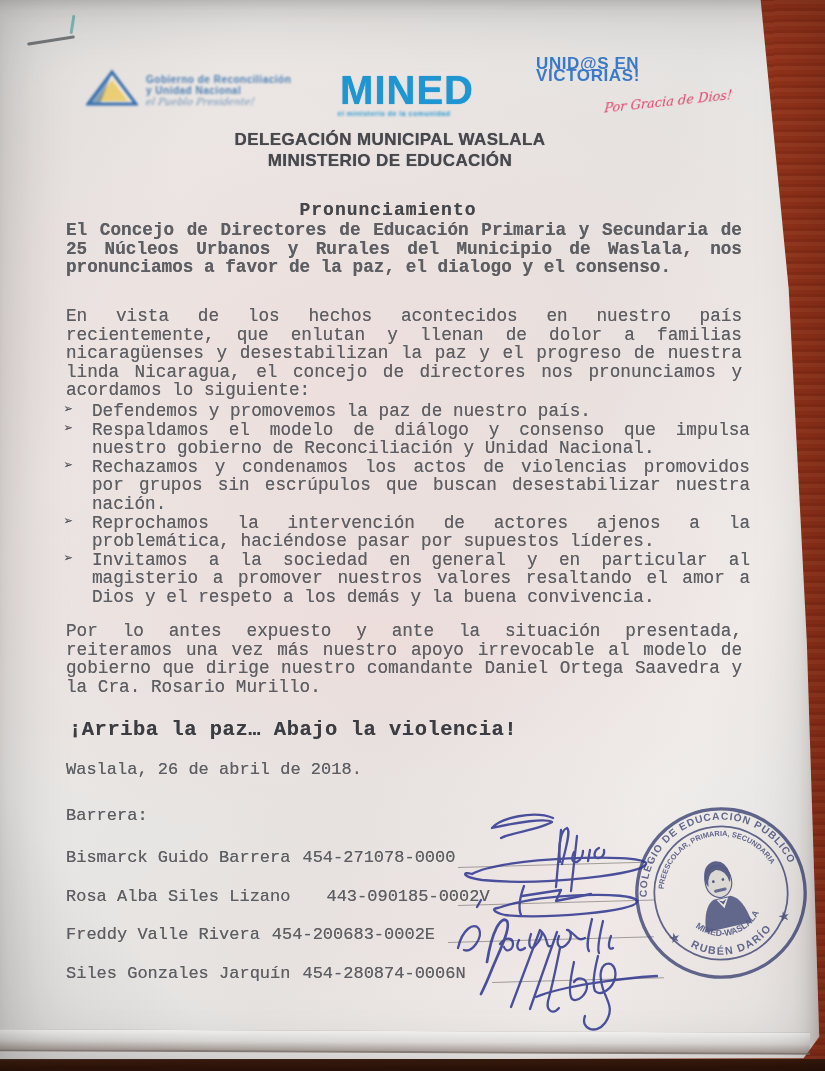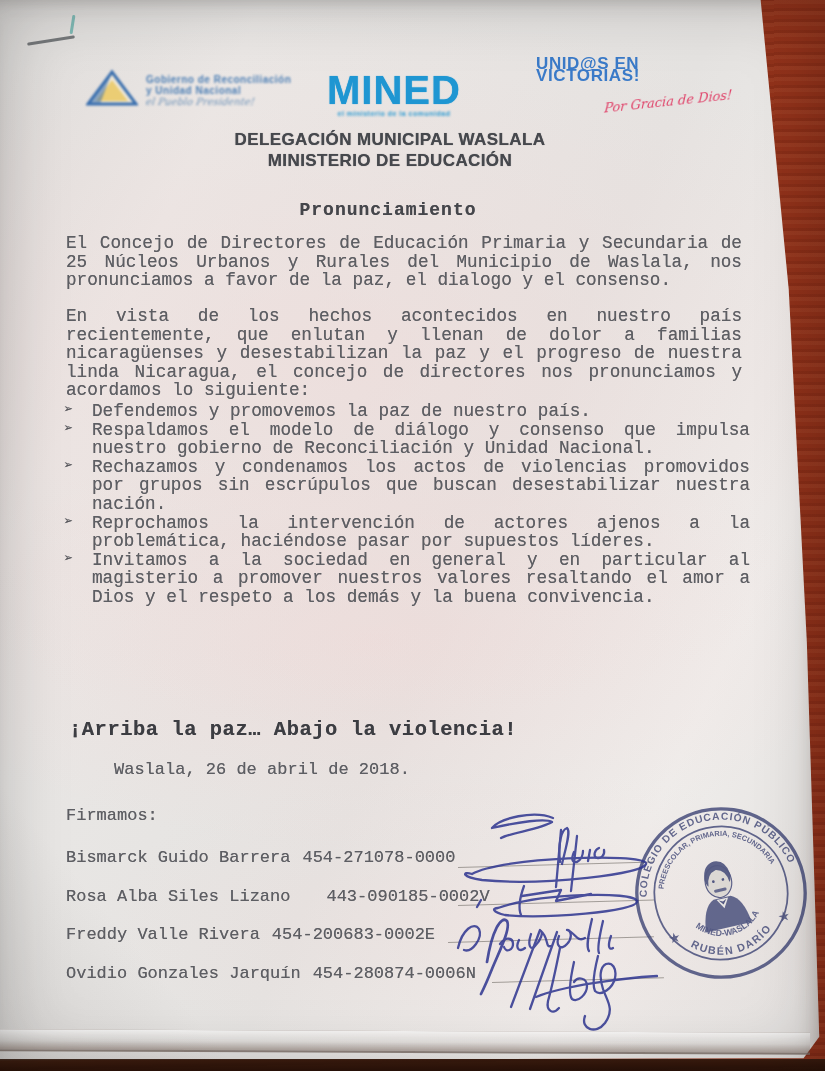--- a/index.html
+++ b/index.html
@@ -25,42 +25,42 @@
   .staple{position:absolute;left:27px;top:39px;width:48px;height:3px;background:#5a5e62;transform:rotate(-9deg);border-radius:2px;opacity:.8;}
   .teal-mark{position:absolute;left:71px;top:15px;width:3px;height:19px;background:#55a8a2;transform:rotate(9deg);border-radius:2px;opacity:.7;}
 
   
   .gov-logo{position:absolute;left:86px;top:68px;display:flex;align-items:flex-start;filter:blur(1.1px);}
   .gov-text{margin-left:8px;color:#4d7fb5;line-height:11px;padding-top:6px;}
   .gov-l1{font-size:10px;font-weight:bold;letter-spacing:.5px;}
   .gov-l2{font-size:10px;font-weight:bold;letter-spacing:.5px;}
   .gov-script{font-family:"DejaVu Serif",serif;font-style:italic;font-size:10px;color:#6f93b8;transform:skewX(-8deg);}
   .mined-logo{position:absolute;left:314px;top:70px;width:160px;text-align:center;filter:blur(.5px);}
-  .mined-word{font-size:40px;font-weight:bold;color:#1f96d2;letter-spacing:1px;line-height:40px;font-stretch:condensed;text-shadow:0 0 1px #1f96d2;}
+  .mined-word{font-size:40px;font-weight:bold;color:#1f96d2;letter-spacing:1px;line-height:40px;font-stretch:condensed;text-shadow:0 0 1px #1f96d2;text-align:right;}
   .mined-tag{font-size:7px;color:#2a9ad2;letter-spacing:.5px;filter:blur(.8px);font-weight:bold;}
   .year-logo{position:absolute;left:536px;top:58px;width:150px;text-align:left;}
   .year-digits{font-size:36px;font-weight:bold;line-height:36px;letter-spacing:-1px;filter:blur(.4px);padding-left:14px;}
   .year-sub{font-size:17px;font-weight:bold;color:#3a7ac8;line-height:11.5px;letter-spacing:.6px;filter:blur(.4px);}
   .year-script{position:absolute;left:68px;top:36px;font-family:"DejaVu Serif",serif;font-style:italic;font-size:13px;color:#e0436a;transform:rotate(-6deg) skewX(-10deg);filter:blur(.3px);white-space:nowrap;}
 
   .title{position:absolute;left:0;top:129px;width:780px;text-align:center;color:#46484d;font-weight:bold;font-size:17px;line-height:21px;letter-spacing:.4px;text-shadow:0 0 .7px rgba(70,72,77,.85);}
 
   
   .mono{font-family:"Liberation Mono","DejaVu Sans Mono",monospace;color:#5d5e63;text-shadow:0 0 .6px rgba(93,94,99,.75);}
   .heading{position:absolute;left:0;top:200px;width:776px;text-align:center;font-weight:bold;font-size:18px;letter-spacing:1px;color:#45464b;}
   .para{position:absolute;left:66px;width:676px;font-size:17.7px;line-height:18.6px;text-align:justify;}
-  .p1{top:234px;}
+  .p1{top:221px;font-weight:bold;}
   .p2{top:307px;}
   .p3{top:622px;}
   .bullets{position:absolute;left:64px;top:402px;width:686px;margin:0;padding:0;list-style:none;font-size:17.7px;line-height:18.6px;}
   .bullets li{display:flex;margin:0;}
   .bmark{width:28px;flex:0 0 28px;font-size:15px;color:#55565b;}
   .btext{flex:1;text-align:justify;}
   .slogan{position:absolute;left:63px;top:718px;font-size:20.5px;font-weight:bold;letter-spacing:.5px;color:#3c3d42;margin-left:6px;}
-  .dateline{position:absolute;left:66px;top:760px;font-size:17px;margin-left:48px;}
+  .dateline{position:absolute;left:66px;top:760px;font-size:17px;}
   .firmamos{position:absolute;left:66px;top:806px;font-size:17px;}
   .signer-row{position:absolute;left:66px;font-size:17px;white-space:nowrap;}
   .sig-id{margin-left:12px;}
   .row2 .sig-id{margin-left:36px;}
   .sigline{position:absolute;height:0;border-top:1.5px solid #8f8a85;transform:rotate(-1.6deg);transform-origin:left center;opacity:.8;}
   .l1{left:458px;top:867px;width:196px;}
   .l2{left:458px;top:905px;width:196px;}
   .l3{left:448px;top:942px;width:206px;}
   .l4{left:492px;top:982px;width:172px;}
 
@@ -127,35 +127,36 @@
     <li>
         <span class="bmark">➢</span>
         <span class="btext">Reprochamos la intervención de actores ajenos a la problemática, haciéndose pasar por supuestos líderes.</span>
       </li>
     <li>
         <span class="bmark">➢</span>
         <span class="btext">Invitamos a la sociedad en general y en particular al magisterio a promover nuestros valores resaltando el amor a Dios y el respeto a los demás y la buena convivencia.</span>
       </li>
   </ul>
 
+  <div class="para mono p3">Por lo antes expuesto y ante la situación presentada, reiteramos una vez más nuestro apoyo irrevocable al modelo de gobierno que dirige nuestro comandante Daniel Ortega Saavedra y la Cra. Rosario Murillo.</div>
   <div class="slogan mono">¡Arriba la paz… Abajo la violencia!</div>
   <div class="dateline mono">Waslala, 26 de abril de 2018.</div>
-  <div class="firmamos mono">Firmamos:</div>
+  <div class="firmamos mono">Barrera:</div>
 
   <div class="signer-row mono row1" style="top:848px">
     <span>Bismarck Guido Barrera</span><span class="sig-id">454-271078-0000</span>
   </div>
   <div class="signer-row mono row2" style="top:887px">
     <span>Rosa Alba Siles Lizano</span><span class="sig-id">443-090185-0002V</span>
   </div>
   <div class="signer-row mono row3" style="top:925px">
     <span>Freddy Valle Rivera</span><span class="sig-id">454-200683-0002E</span>
   </div>
   <div class="signer-row mono row4" style="top:964px">
-    <span>Ovidio Gonzales Jarquín</span><span class="sig-id">454-280874-0006N</span>
+    <span>Siles Gonzales Jarquín</span><span class="sig-id">454-280874-0006N</span>
   </div>
 
   <div class="sigline l1"></div>
   <div class="sigline l2"></div>
   <div class="sigline l3"></div>
   <div class="sigline l4"></div>
 
   <svg class="stamp" viewBox="-95 -95 190 190">
     <g fill="none" stroke="#3b4273" opacity=".92">
       <circle r="86" stroke-width="3.4"></circle>

